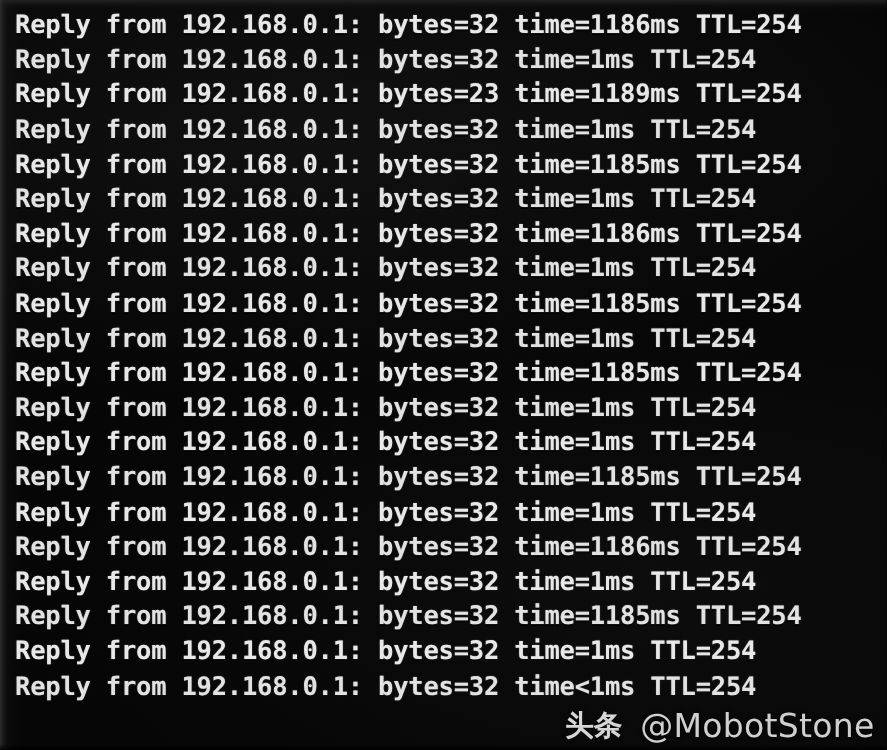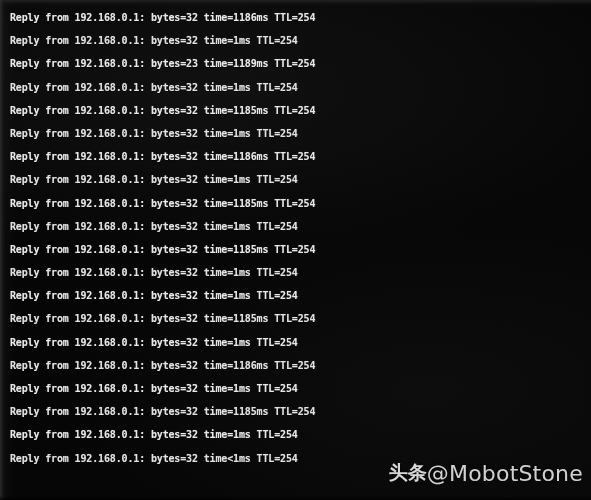--- a/index.html
+++ b/index.html
@@ -55,42 +55,42 @@
     width: 591px;
     padding: 6px 0 0 10px;
     box-sizing: border-box;
   }
 
   .console-line {
     display: block;
     height: 23.2px;
     line-height: 23.2px;
     font-family: "DejaVu Sans Mono", "Liberation Mono", monospace;
-    font-size: 10px;
+    font-size: 17px;
     font-weight: 700;
     letter-spacing: -0.15px;
     color: #e8e8e8;
     white-space: pre;
     text-shadow:
       0 0 1px rgba(255,255,255,0.35),
       0 1px 0 rgba(0,0,0,0.9);
   }
 
   
   .console-line:nth-child(even) {
     color: #e2e2e2;
   }
 
   #watermark {
     position: absolute;
     right: 8px;
-    bottom: 14px;
+    bottom: 3px;
     display: flex;
     align-items: center;
-    gap: 0;
+    gap: 12px;
     pointer-events: none;
     opacity: 0.88;
   }
   #watermark .wm-cn {
     font-family: "DejaVu Sans", "Liberation Sans", sans-serif;
     font-size: 19px;
     font-weight: 700;
     color: rgba(255,255,255,0.95);
     letter-spacing: 0px;
     text-shadow: 0 0 3px rgba(0,0,0,0.8);

